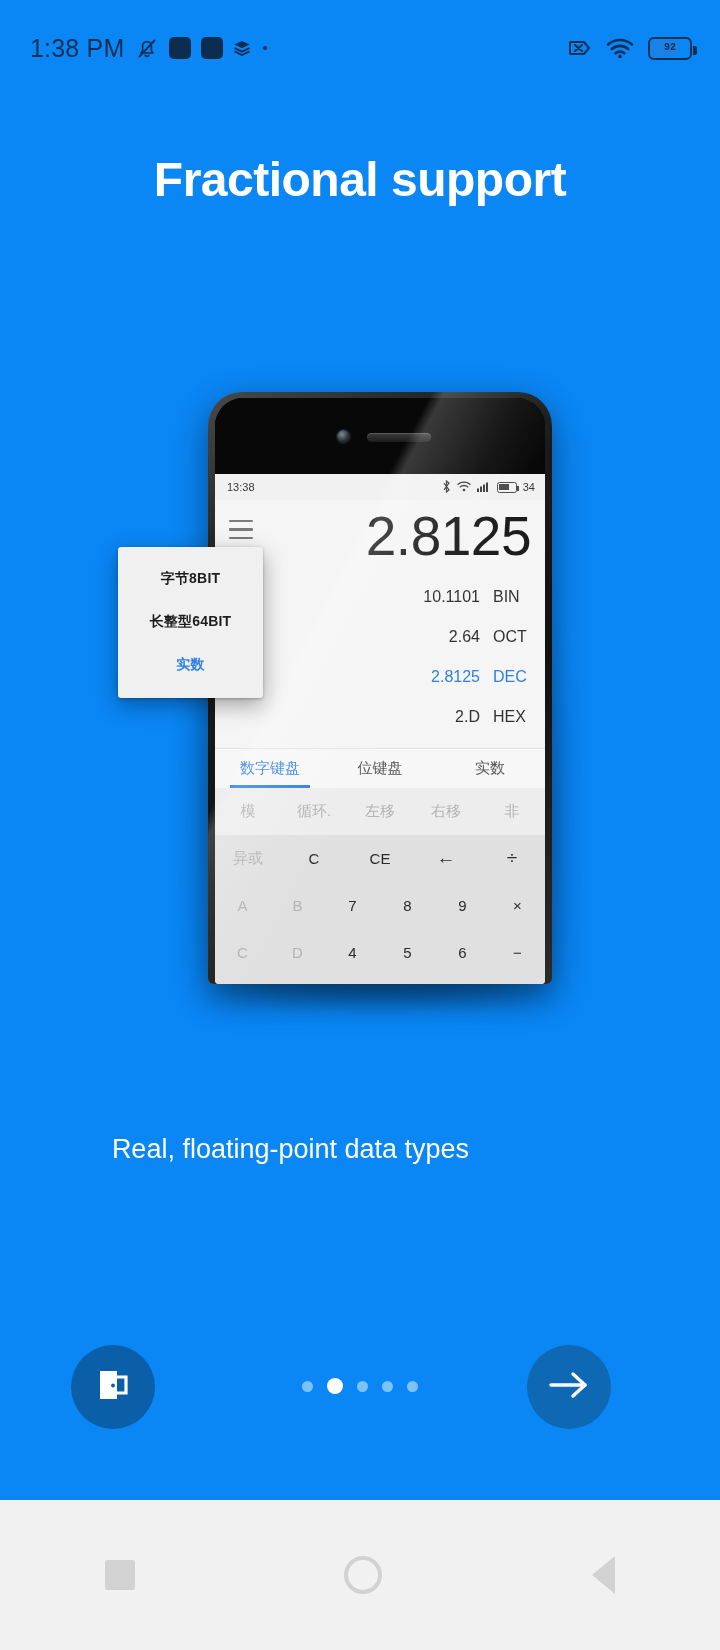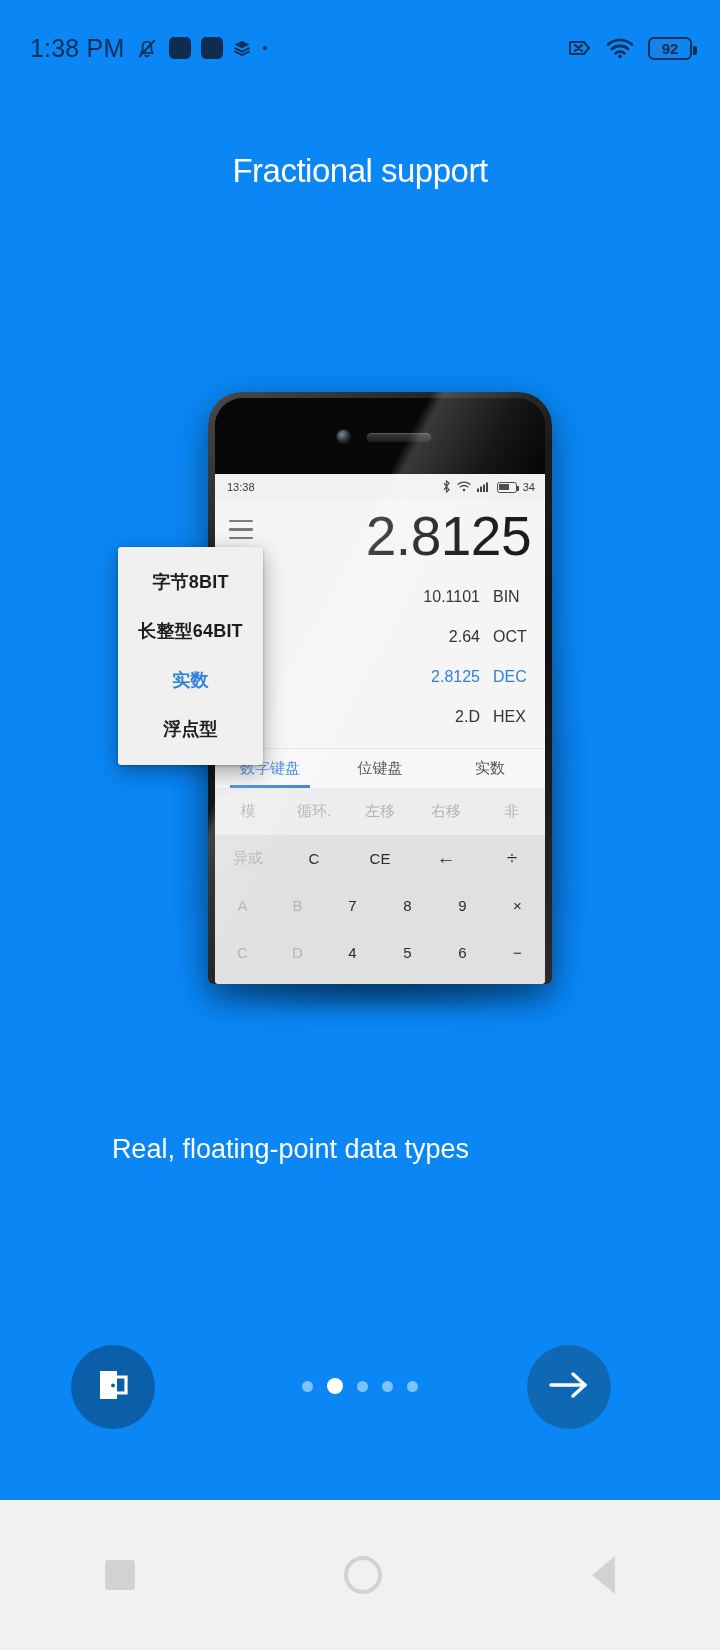--- a/index.html
+++ b/index.html
@@ -28,26 +28,26 @@
     border-radius:6px; display:flex; align-items:center; justify-content:center;
   }
   #batt:after{
     content:""; position:absolute; right:-7px; top:7px; width:4px; height:9px;
     background:#0c2f55; border-radius:0 2px 2px 0;
   }
   #batt-fill{
     position:absolute; left:2px; top:2px; bottom:2px; width:26px;
     background:#2a7fd4; border-radius:3px; opacity:.55;
   }
-  #batt-text{ position:relative; font-size:15px; font-weight:700; color:#0c2f55; line-height:1; }
+  #batt-text{ position:relative; font-size:10px; font-weight:700; color:#0c2f55; line-height:1;font-family:Liberation Mono, monospace; }
 
   
   #headline{
     position:absolute; top:152px; left:0; width:720px; text-align:center;
-    font-size:33px; font-weight:normal; color:#ffffff; letter-spacing:-.5px;
+    font-size:48px; font-weight:bold; color:#ffffff; letter-spacing:-.5px;
   }
 
   
   #phone-wrap{
     position:absolute; left:208px; top:392px; width:344px; height:592px;
   }
   #phone-shadow{
     position:absolute; left:-24px; top:12px; width:392px; height:600px;
     background:radial-gradient(ellipse at 50% 70%, rgba(0,0,0,.40) 0%, rgba(0,0,0,.22) 45%, rgba(0,0,0,0) 72%);
     filter:blur(10px);
@@ -128,21 +128,21 @@
   .key.big{ font-size:19px; }
 
   
   #dropdown{
     position:absolute; left:118px; top:547px; width:145px; z-index:60;
     background:#f0f0f0; border-radius:3px;
     box-shadow:0 7px 22px rgba(0,0,0,.35), 0 1px 3px rgba(0,0,0,.25);
     padding:10px 0 12px 0;
   }
   .dd-item{
-    text-align:center; font-size:18px; font-weight:bold; color:#1d1d1d;
+    text-align:center; font-size:14px; font-weight:bold; color:#1d1d1d;
     padding:12.5px 4px; letter-spacing:.2px;
   }
   .dd-item.sel{ color:#2f7fe0; }
 
   
   #subtitle{
     position:absolute; top:1132px; left:0; width:581px; text-align:center;
     color:#fff; font-size:27px; line-height:1.33; font-weight:400;
   }
 
@@ -346,21 +346,20 @@
         </div>
       </div>
       <div id="glass-glare"></div>
     </div>
   </div>
 
   <div id="dropdown">
     <div class="dd-item">字节8BIT</div>
     <div class="dd-item">长整型64BIT</div>
     <div class="dd-item sel">实数</div>
-    <div class="dd-item">浮点型</div>
   </div>
 
   <div id="subtitle">
     <div>Real, floating-point data types</div>
   </div>
 
   <div id="skip-btn">
     <span>
       <svg width="42" height="42" viewBox="0 0 42 42">
         <path d="M8 7h17v28H8z" fill="#ffffff"></path>

